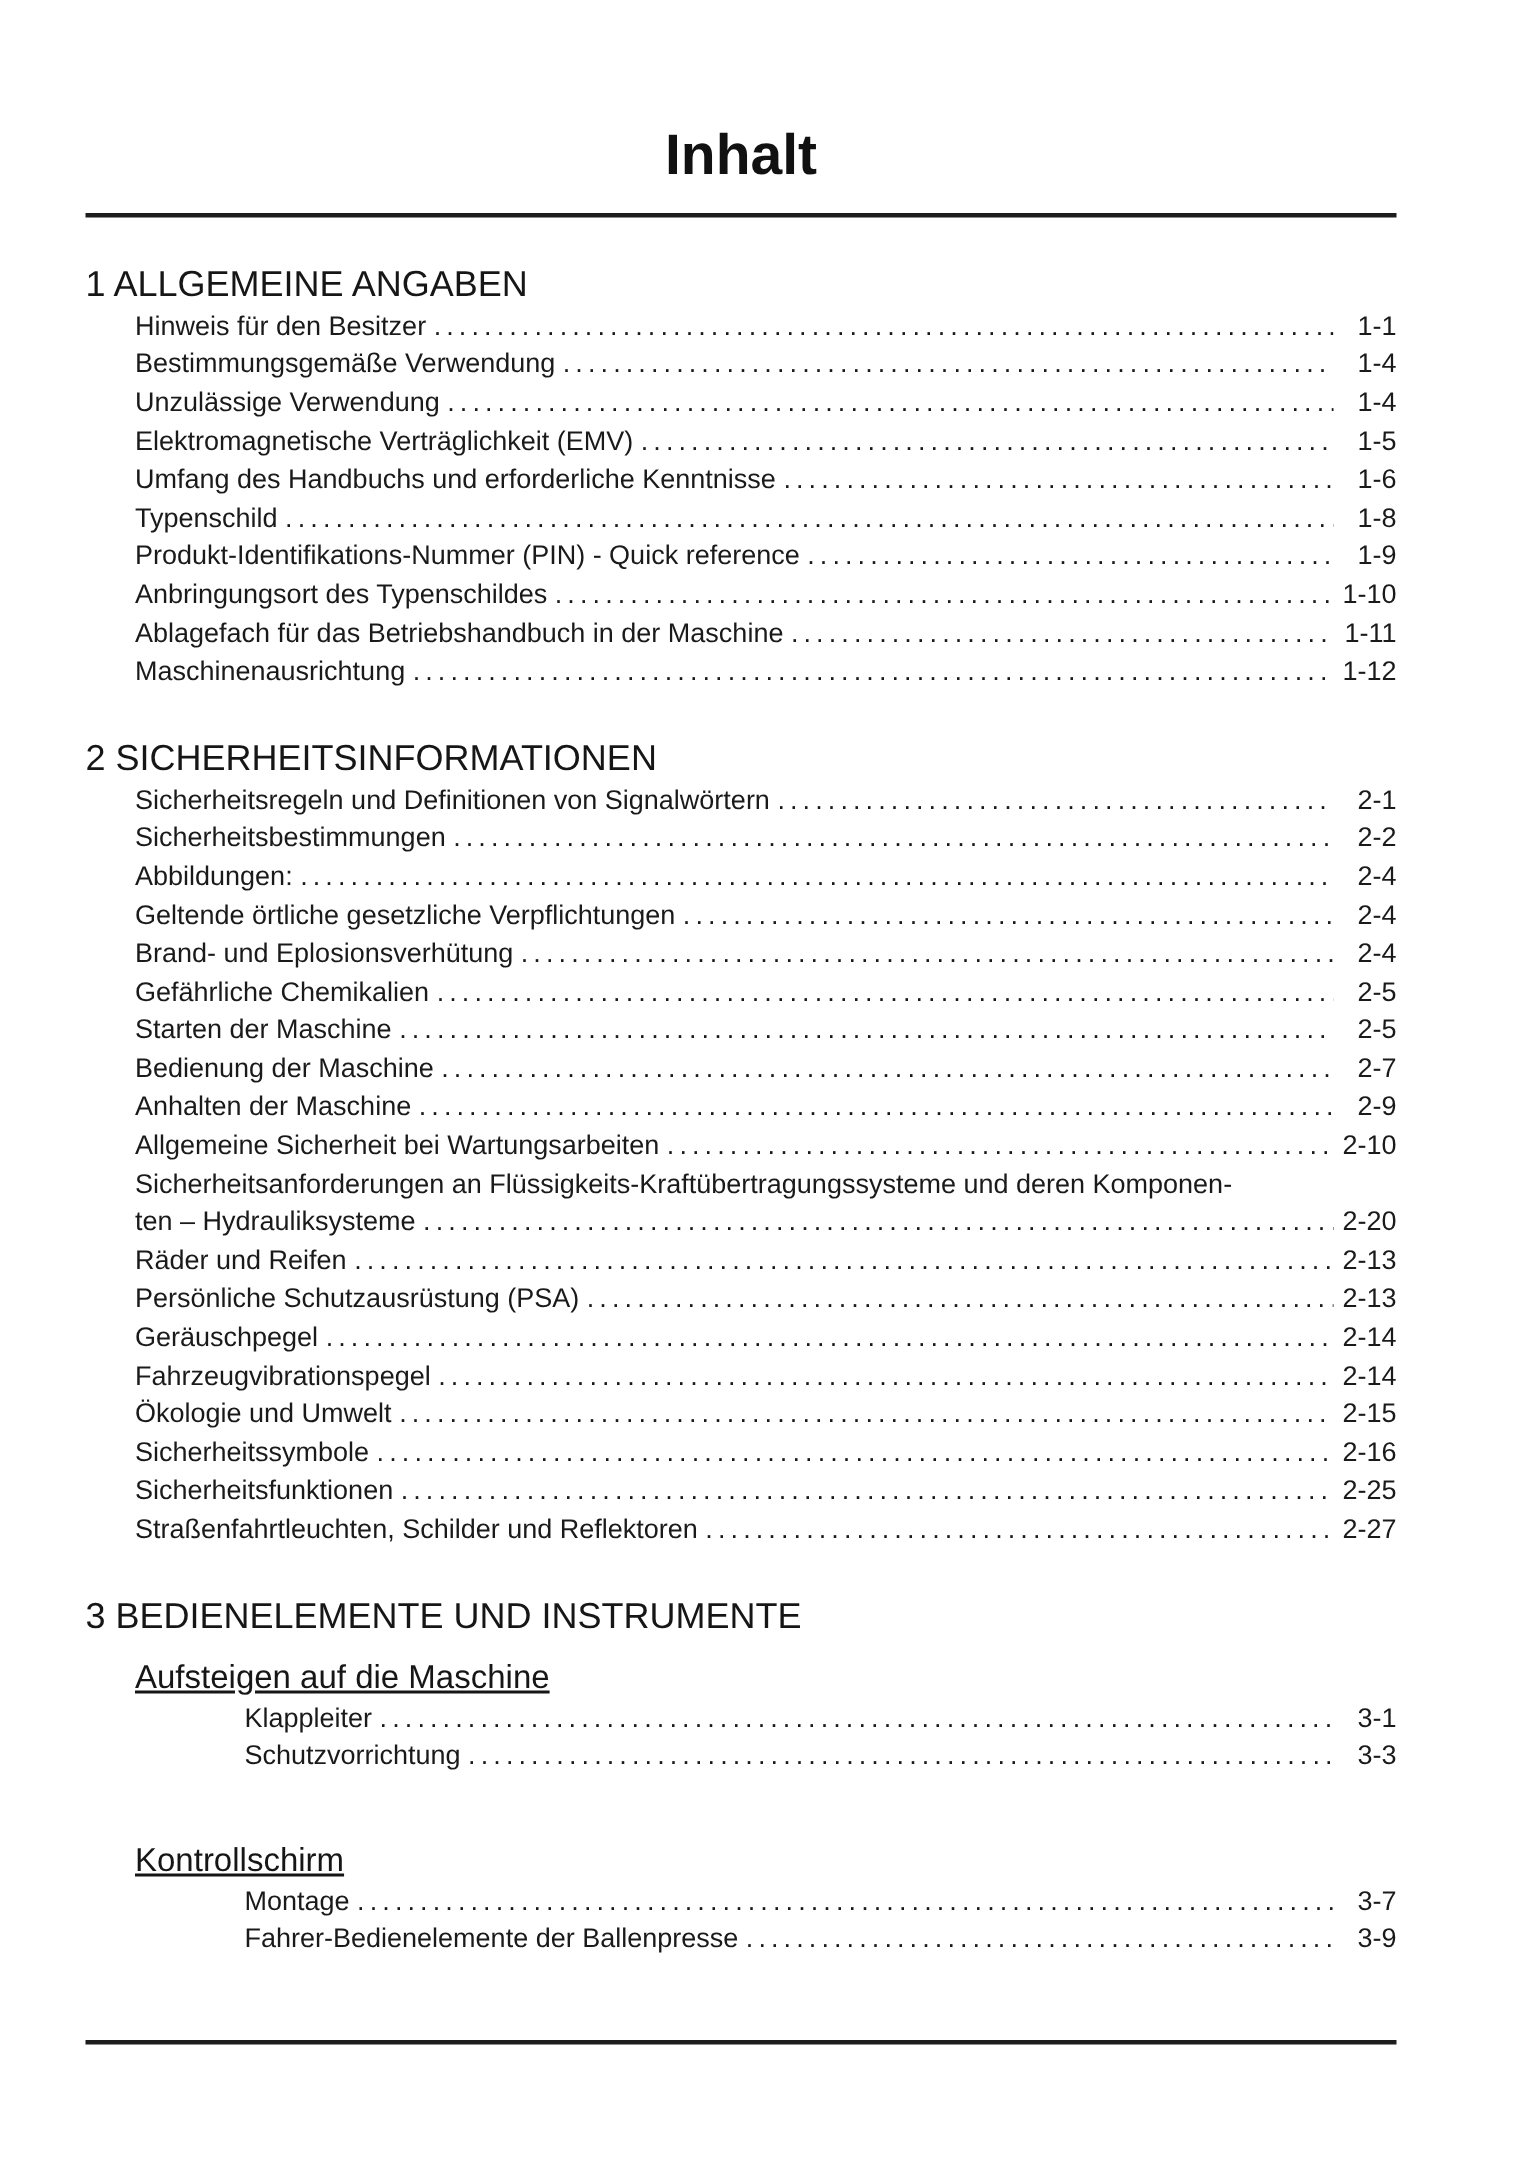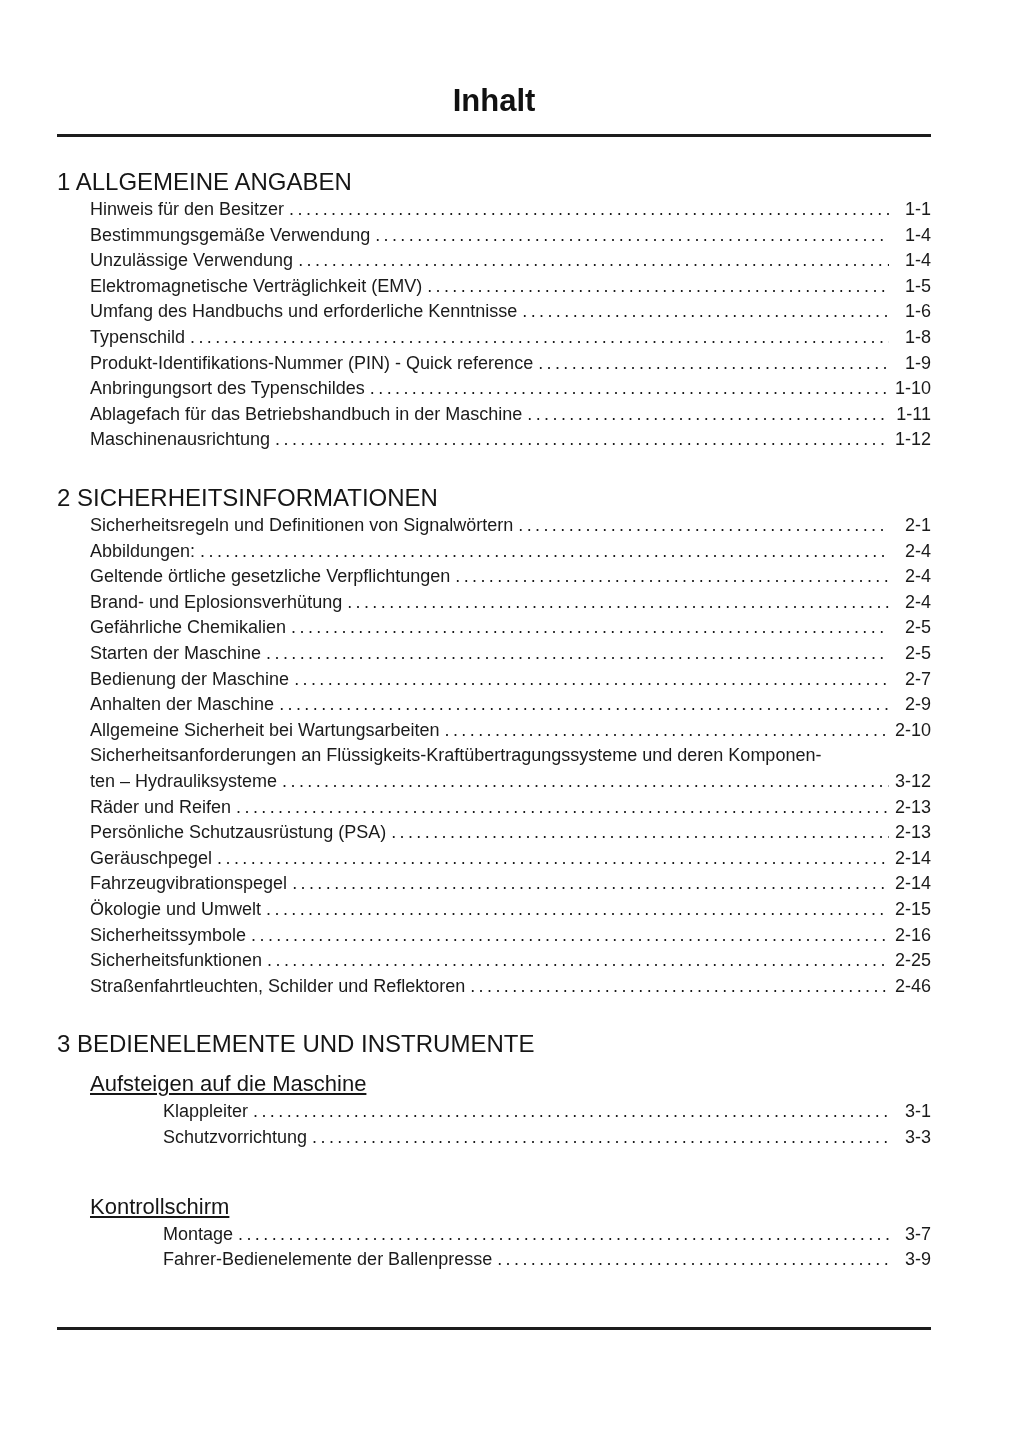--- a/index.html
+++ b/index.html
@@ -9,21 +9,21 @@
     box-sizing: border-box;
     padding: 84px 93px 74px 57px;
     background: #ffffff;
     color: #1a1a1a;
     font-family: "Liberation Sans", "DejaVu Sans", sans-serif;
     overflow: hidden;
   }
   .doc-title {
     margin: 0;
     text-align: center;
-    font-size: 31px;
+    font-size: 38px;
     font-weight: 700;
     line-height: 1.1;
     color: #111111;
   }
   .head-rule, .foot-rule {
     height: 3px;
     background: #1d1d1d;
   }
   .head-rule { margin-top: 16px; }
   .foot-rule { margin-top: 54px; }
@@ -134,20 +134,25 @@
       <section class="toc-section">
         <h2 class="section-heading">2 SICHERHEITSINFORMATIONEN</h2>
         <div class="toc-group">
           <div class="toc-list">
             <div class="toc-row">
               <span class="toc-title">Sicherheitsregeln und Definitionen von Signalwörtern</span>
               <span class="dot-leader"></span>
               <span class="page-num">2-1</span>
             </div>
             <div class="toc-row">
+              <span class="toc-title">Sicherheitsbestimmungen</span>
+              <span class="dot-leader"></span>
+              <span class="page-num">2-2</span>
+            </div>
+            <div class="toc-row">
               <span class="toc-title">Abbildungen:</span>
               <span class="dot-leader"></span>
               <span class="page-num">2-4</span>
             </div>
             <div class="toc-row">
               <span class="toc-title">Geltende örtliche gesetzliche Verpflichtungen</span>
               <span class="dot-leader"></span>
               <span class="page-num">2-4</span>
             </div>
             <div class="toc-row">
@@ -177,21 +182,21 @@
             </div>
             <div class="toc-row">
               <span class="toc-title">Allgemeine Sicherheit bei Wartungsarbeiten</span>
               <span class="dot-leader"></span>
               <span class="page-num">2-10</span>
             </div>
             <div class="toc-line">Sicherheitsanforderungen an Flüssigkeits-Kraftübertragungssysteme und deren Komponen-</div>
             <div class="toc-row">
               <span class="toc-title">ten – Hydrauliksysteme</span>
               <span class="dot-leader"></span>
-              <span class="page-num">3-12</span>
+              <span class="page-num">2-20</span>
             </div>
             <div class="toc-row">
               <span class="toc-title">Räder und Reifen</span>
               <span class="dot-leader"></span>
               <span class="page-num">2-13</span>
             </div>
             <div class="toc-row">
               <span class="toc-title">Persönliche Schutzausrüstung (PSA)</span>
               <span class="dot-leader"></span>
               <span class="page-num">2-13</span>
@@ -217,21 +222,21 @@
               <span class="page-num">2-16</span>
             </div>
             <div class="toc-row">
               <span class="toc-title">Sicherheitsfunktionen</span>
               <span class="dot-leader"></span>
               <span class="page-num">2-25</span>
             </div>
             <div class="toc-row">
               <span class="toc-title">Straßenfahrtleuchten, Schilder und Reflektoren</span>
               <span class="dot-leader"></span>
-              <span class="page-num">2-46</span>
+              <span class="page-num">2-27</span>
             </div>
           </div>
         </div>
       </section>
       <section class="toc-section">
         <h2 class="section-heading">3 BEDIENELEMENTE UND INSTRUMENTE</h2>
         <div class="toc-group sub">
           <h3 class="subsection-heading">Aufsteigen auf die Maschine</h3>
           <div class="toc-list">
             <div class="toc-row">

